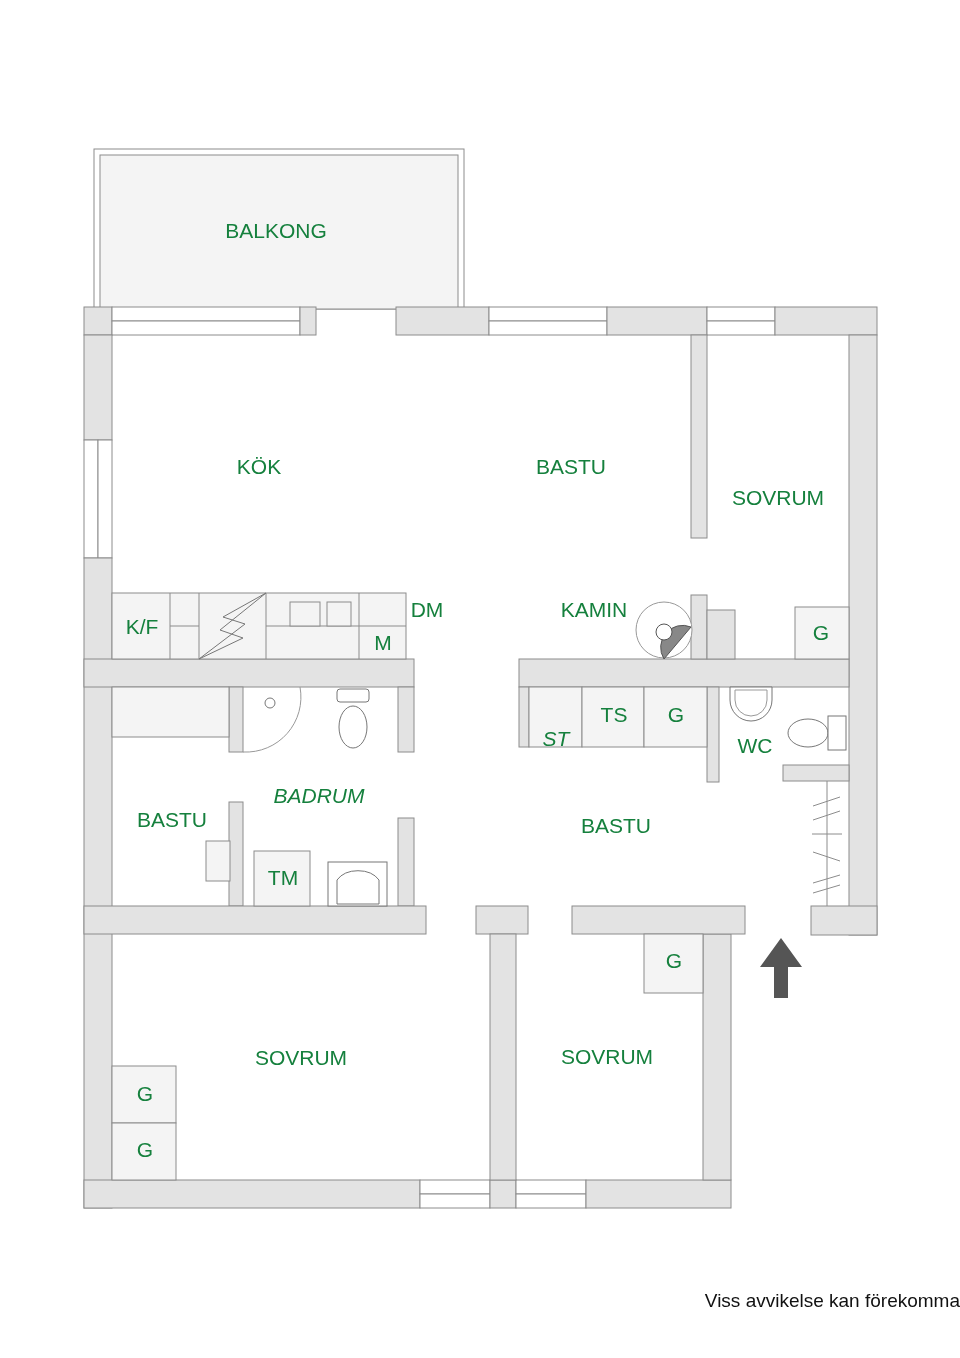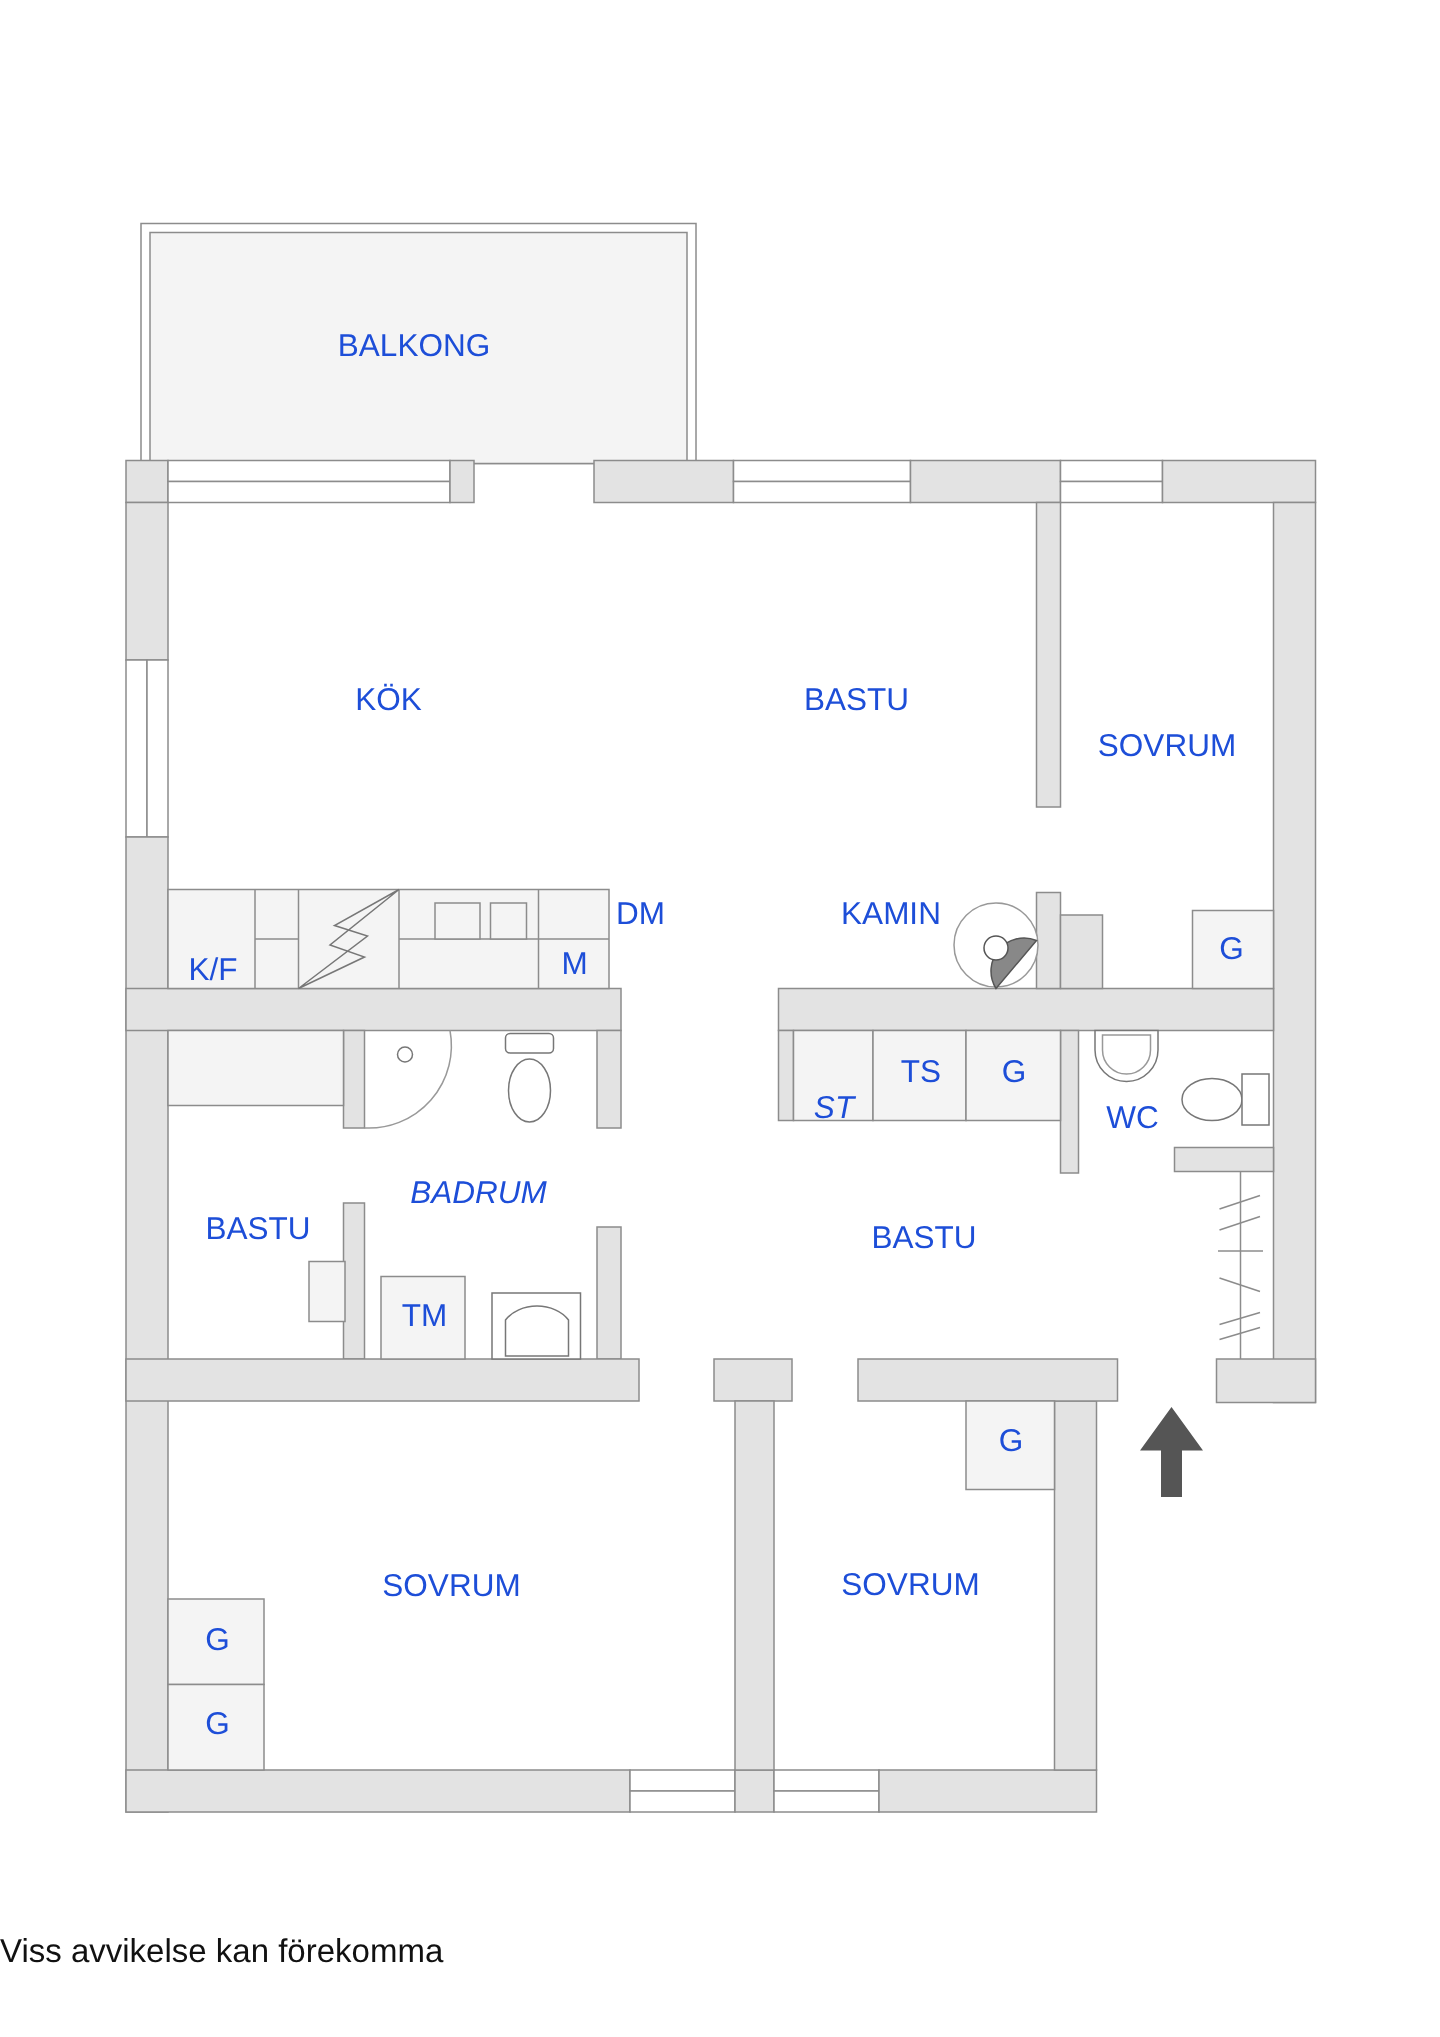--- a/index.html
+++ b/index.html
@@ -2,23 +2,23 @@
 <html><head>
 <meta charset="utf-8">
 <style>
   html, body { margin: 0; padding: 0; background: #ffffff; }
   body { width: 960px; height: 1358px; position: relative; overflow: hidden; font-family: "Liberation Sans", sans-serif; }
   svg { position: absolute; left: 0; top: 0; }
   .wall { fill: #e3e3e3; stroke: #8c8c8c; stroke-width: 1; }
   .win { fill: #ffffff; stroke: #8c8c8c; stroke-width: 1; }
   .fix { fill: #f4f4f4; stroke: #8c8c8c; stroke-width: 1; }
   .line { fill: none; stroke: #8c8c8c; stroke-width: 1; }
-  .label { position: absolute; color: #1d4ed8; font-size: 21px; white-space: nowrap; transform: translate(-50%, -50%); }
+  .label { position: absolute; color: #15803d; font-size: 21px; white-space: nowrap; transform: translate(-50%, -50%); }
   .small { font-size: 21px; }
-  .footer { position: absolute; left: 0; width: 960px; text-align: left; font-size: 22px; color: #111; line-height: 26px; }
+  .footer { position: absolute; left: 0; width: 960px; text-align: right; font-size: 19px; color: #111; line-height: 26px; }
 </style>
 </head>
 <body>
 
 <svg width="960" height="1358" viewBox="0 0 960 1358">
 
   <g>
     <rect x="94" y="149" width="370" height="160" fill="#ffffff" stroke="#8c8c8c"></rect>
     <rect x="100" y="155" width="358" height="154" fill="#f4f4f4" stroke="#8c8c8c"></rect>
   </g>
@@ -143,21 +143,21 @@
 <div class="label" style="left:571px;top:467px;">BASTU</div>
 <div class="label" style="left:778px;top:498px;">SOVRUM</div>
 <div class="label" style="left:594px;top:610px;">KAMIN</div>
 <div class="label" style="left:755px;top:746px;">WC</div>
 <div class="label" style="left:319px;top:796px;font-style:italic;">BADRUM</div>
 <div class="label" style="left:172px;top:820px;">BASTU</div>
 <div class="label" style="left:616px;top:826px;">BASTU</div>
 <div class="label" style="left:301px;top:1058px;">SOVRUM</div>
 <div class="label" style="left:607px;top:1057px;">SOVRUM</div>
 
-<div class="label small" style="left:142px;top:627px;margin-top:20px;">K/F</div>
+<div class="label small" style="left:142px;top:627px;">K/F</div>
 <div class="label small" style="left:383px;top:610px;margin-left:44px;">DM</div>
 <div class="label small" style="left:383px;top:643px;">M</div>
 <div class="label small" style="left:821px;top:633px;">G</div>
 <div class="label small" style="left:556px;top:739px;font-style:italic;">ST</div>
 <div class="label small" style="left:614px;top:715px;">TS</div>
 <div class="label small" style="left:676px;top:715px;">G</div>
 <div class="label small" style="left:283px;top:878px;">TM</div>
 <div class="label small" style="left:674px;top:961px;">G</div>
 <div class="label small" style="left:145px;top:1094px;">G</div>
 <div class="label small" style="left:145px;top:1150px;">G</div>

